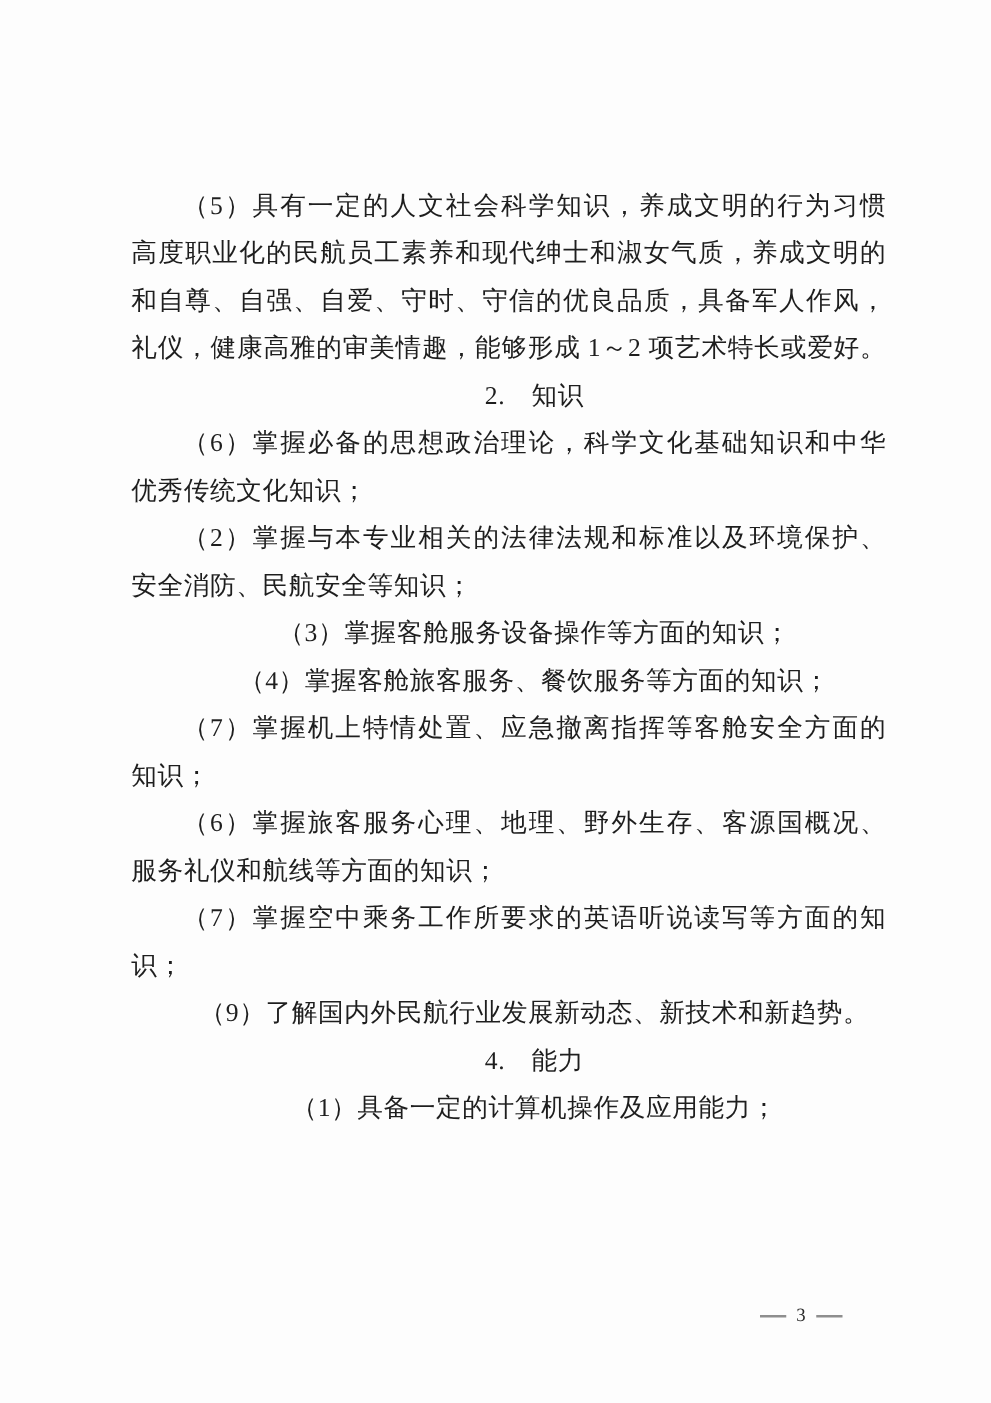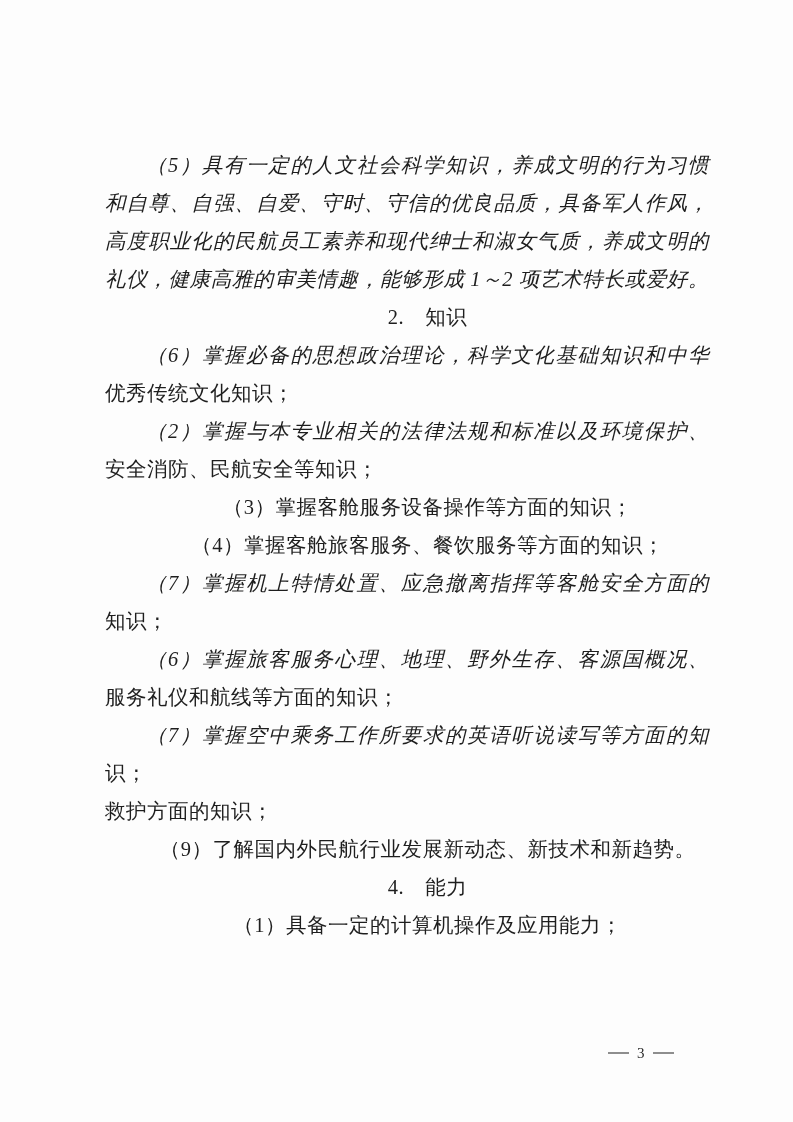--- a/index.html
+++ b/index.html
@@ -27,21 +27,20 @@
     height: 38px;
     color: #1e1e1e;
     letter-spacing: 0.5px;
     white-space: nowrap;
   }
   .indent { text-indent: 41px; text-align: center; }
   .justify {
     white-space: normal;
     text-align: justify;
     text-align-last: justify;
-    font-style: italic;
   }
   .footer {
     position: absolute;
     top: 1043px;
     left: 608px;
     height: 20px;
     display: flex;
     align-items: center;
     gap: 8px;
   }
@@ -56,37 +55,36 @@
     line-height: 20px;
     font-family: "Liberation Serif", "DejaVu Serif", serif;
   }
 </style>
 </head>
 <body>
 
 <div class="page">
   <div class="content">
     <div class="line indent justify">（5）具有一定的人文社会科学知识，养成文明的行为习惯</div>
+    <div class="line justify">高度职业化的民航员工素养和现代绅士和淑女气质，养成文明的</div>
     <div class="line justify">和自尊、自强、自爱、守时、守信的优良品质，具备军人作风，</div>
-    <div class="line justify">高度职业化的民航员工素养和现代绅士和淑女气质，养成文明的</div>
     <div class="line justify">礼仪，健康高雅的审美情趣，能够形成 1～2 项艺术特长或爱好。</div>
     <div class="line indent">2.　知识</div>
     <div class="line indent justify">（6）掌握必备的思想政治理论，科学文化基础知识和中华</div>
     <div class="line">优秀传统文化知识；</div>
     <div class="line indent justify">（2）掌握与本专业相关的法律法规和标准以及环境保护、</div>
     <div class="line">安全消防、民航安全等知识；</div>
     <div class="line indent">（3）掌握客舱服务设备操作等方面的知识；</div>
     <div class="line indent">（4）掌握客舱旅客服务、餐饮服务等方面的知识；</div>
     <div class="line indent justify">（7）掌握机上特情处置、应急撤离指挥等客舱安全方面的</div>
     <div class="line">知识；</div>
     <div class="line indent justify">（6）掌握旅客服务心理、地理、野外生存、客源国概况、</div>
     <div class="line">服务礼仪和航线等方面的知识；</div>
     <div class="line indent justify">（7）掌握空中乘务工作所要求的英语听说读写等方面的知</div>
     <div class="line">识；</div>
-    <div class="line">救护方面的知识；</div>
     <div class="line indent">（9）了解国内外民航行业发展新动态、新技术和新趋势。</div>
     <div class="line indent">4.　能力</div>
     <div class="line indent">（1）具备一定的计算机操作及应用能力；</div>
   </div>
 
   <div class="footer">
     <span class="dash"></span>
     <span class="page-number">3</span>
     <span class="dash"></span>
   </div>

